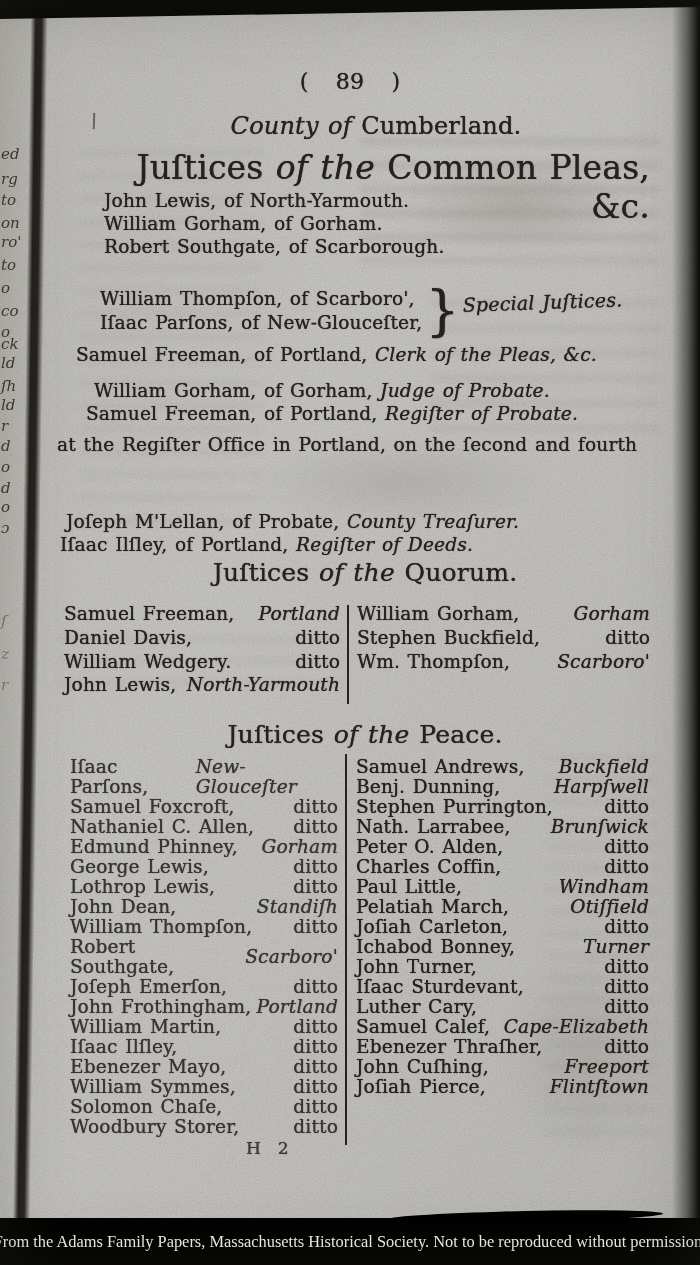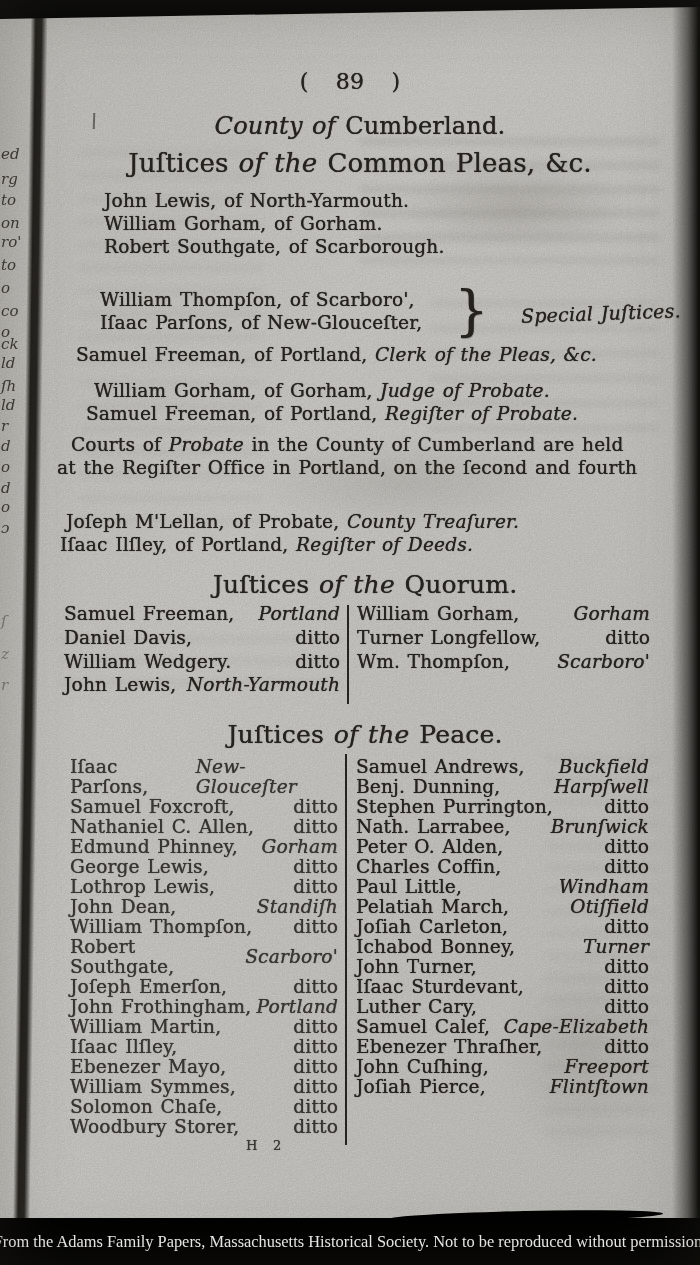--- a/index.html
+++ b/index.html
@@ -19,40 +19,40 @@
   .bottombar{position:absolute;left:0;bottom:0;width:700px;height:47px;background:#000;
         display:flex;align-items:center;justify-content:center;}
   .bar-smudge{position:absolute;left:388px;bottom:43px;width:275px;height:11px;background:#000;
         border-radius:50%;transform:rotate(-1.2deg);}
   .credit{color:#f2f2f0;font-family:"Liberation Serif",serif;font-size:16.4px;white-space:nowrap;}
   .page{position:absolute;inset:0;filter:blur(0.28px);letter-spacing:.2px;word-spacing:1.5px;}
   .page .abs{position:absolute;}
   .it{font-style:italic;}
   .ink{text-shadow:0 0 .7px rgba(43,40,34,.85),.4px .4px .9px rgba(43,40,34,.3);}
   .folio{top:69px;left:70px;width:560px;text-align:center;font-size:22px;word-spacing:20px;}
-  .county{top:112px;left:70px;width:580px;text-align:center;font-size:24px;}
-  .bighead{top:148px;left:70px;width:580px;text-align:center;font-size:26px;}
+  .county{top:112px;left:86px;width:580px;text-align:center;font-size:24px;}
+  .bighead{top:148px;left:70px;width:580px;text-align:right;font-size:33px;}
   .sechead{left:70px;width:590px;text-align:center;font-size:25px;}
   .body18{font-size:18.5px;}
   .jlist{top:189px;left:104px;line-height:23px;}
-  .special{top:287px;left:100px;display:flex;align-items:center;gap:29px;}
+  .special{top:287px;left:100px;display:flex;}
   .sp-lines div{line-height:23.5px;}
   .brace{font-size:54px;font-weight:200;line-height:48px;margin:0 3px;transform:scaleY(1.02);}
   .sp-label{font-style:italic;font-size:19px;transform:rotate(-2deg);margin-top:4px;}
   .roleline{white-space:nowrap;}
   .note{top:433px;left:57px;width:602px;line-height:23px;}
   .note .l1{padding-left:14px;}
   .trow{display:flex;justify-content:space-between;}
   .qcol .trow{line-height:23.8px;}  .pcol .trow{line-height:20px;align-items:center;}
   .qleft{top:602px;left:64px;width:276px;}  .qright{top:602px;left:357px;width:293px;}
   .pleft{top:757px;left:70px;width:268px;opacity:.88;}  .pright{top:757px;left:356px;width:293px;}
   .vrule{position:absolute;width:2px;background:#2c2a25;}
   .vrule.q{left:347px;top:605px;height:99px;}
   .vrule.p{left:345px;top:754px;height:391px;}
-  .sig{top:1138px;left:246px;font-size:13px;letter-spacing:5px;opacity:.85;}
+  .sig{top:1138px;left:246px;font-size:17px;letter-spacing:5px;opacity:.85;}
   .tick{position:absolute;left:93px;top:113px;width:2px;height:16px;background:rgba(40,38,32,.55);transform:rotate(2deg);}
   .frags{position:absolute;left:0;top:0;}
   .frag{position:absolute;left:1px;font-style:italic;font-size:15px;color:#34302a;opacity:.9;}
   .frag.faint{opacity:.45;}
   .smudge{position:absolute;filter:blur(3px);opacity:.55;pointer-events:none;}
   .s1{left:360px;top:138px;width:300px;height:125px;background:repeating-linear-gradient(to bottom,rgba(95,90,78,.20) 0 7px,transparent 7px 24px);}
   .s2{left:430px;top:300px;width:230px;height:135px;background:repeating-linear-gradient(to bottom,rgba(95,90,78,.13) 0 7px,transparent 7px 25px);}
   .s3{left:545px;top:755px;width:115px;height:380px;background:repeating-linear-gradient(to bottom,rgba(95,90,78,.10) 0 6px,transparent 6px 22px);}
   .s4{left:78px;top:150px;width:185px;height:380px;background:repeating-linear-gradient(to bottom,rgba(95,90,78,.10) 0 6px,transparent 6px 23px);}
   .s5{left:60px;top:636px;width:280px;height:62px;background:repeating-linear-gradient(to bottom,rgba(95,90,78,.12) 0 6px,transparent 6px 22px);}
@@ -142,38 +142,33 @@
     <div class="abs roleline body18 ink" style="top:380px;left:94px;">
       <span>William Gorham, of Gorham,</span>
       <span class="it">Judge of Probate.</span>
     </div>
     <div class="abs roleline body18 ink" style="top:403px;left:86px;">
       <span>Samuel Freeman, of Portland,</span>
       <span class="it">Regiſter of Probate.</span>
     </div>
 
     <div class="abs note body18 ink">
-      <div class="l1">
-        <span>Courts of</span>
-        <span class="it">Probate</span>
-        <span>in the County of Cumberland are held</span>
-      </div>
       <div>at the Regiſter Office in Portland, on the ſecond and fourth</div>
     </div>
 
     <div class="abs roleline body18 ink" style="top:511px;left:66px;">
       <span>Joſeph M'Lellan, of Probate,</span>
       <span class="it">County Treaſurer.</span>
     </div>
     <div class="abs roleline body18 ink" style="top:534px;left:60px;">
       <span>Iſaac Ilſley, of Portland,</span>
       <span class="it">Regiſter of Deeds.</span>
     </div>
 
-    <div class="abs sechead ink" style="top:570px;">
+    <div class="abs sechead ink" style="top:558px;">
       <span>Juſtices</span>
       <span class="it">of the</span>
       <span>Quorum.</span>
     </div>
 
     <div class="abs qcol qleft body18 ink">
         <div class="trow">
           <span>Samuel Freeman,</span>
           <span class="it">Portland</span>
         </div>
@@ -190,21 +185,21 @@
           <span class="it">North-Yarmouth</span>
         </div>
       </div>
     <div class="vrule q"></div>
     <div class="abs qcol qright body18 ink">
         <div class="trow">
           <span>William Gorham,</span>
           <span class="it">Gorham</span>
         </div>
         <div class="trow">
-          <span>Turner Longfellow,</span>
+          <span>Stephen Buckfield,</span>
           <span class="">ditto</span>
         </div>
         <div class="trow">
           <span>Wm. Thompſon,</span>
           <span class="it">Scarboro'</span>
         </div>
       </div>
 
     <div class="abs sechead ink" style="top:720px;">
       <span>Juſtices</span>

